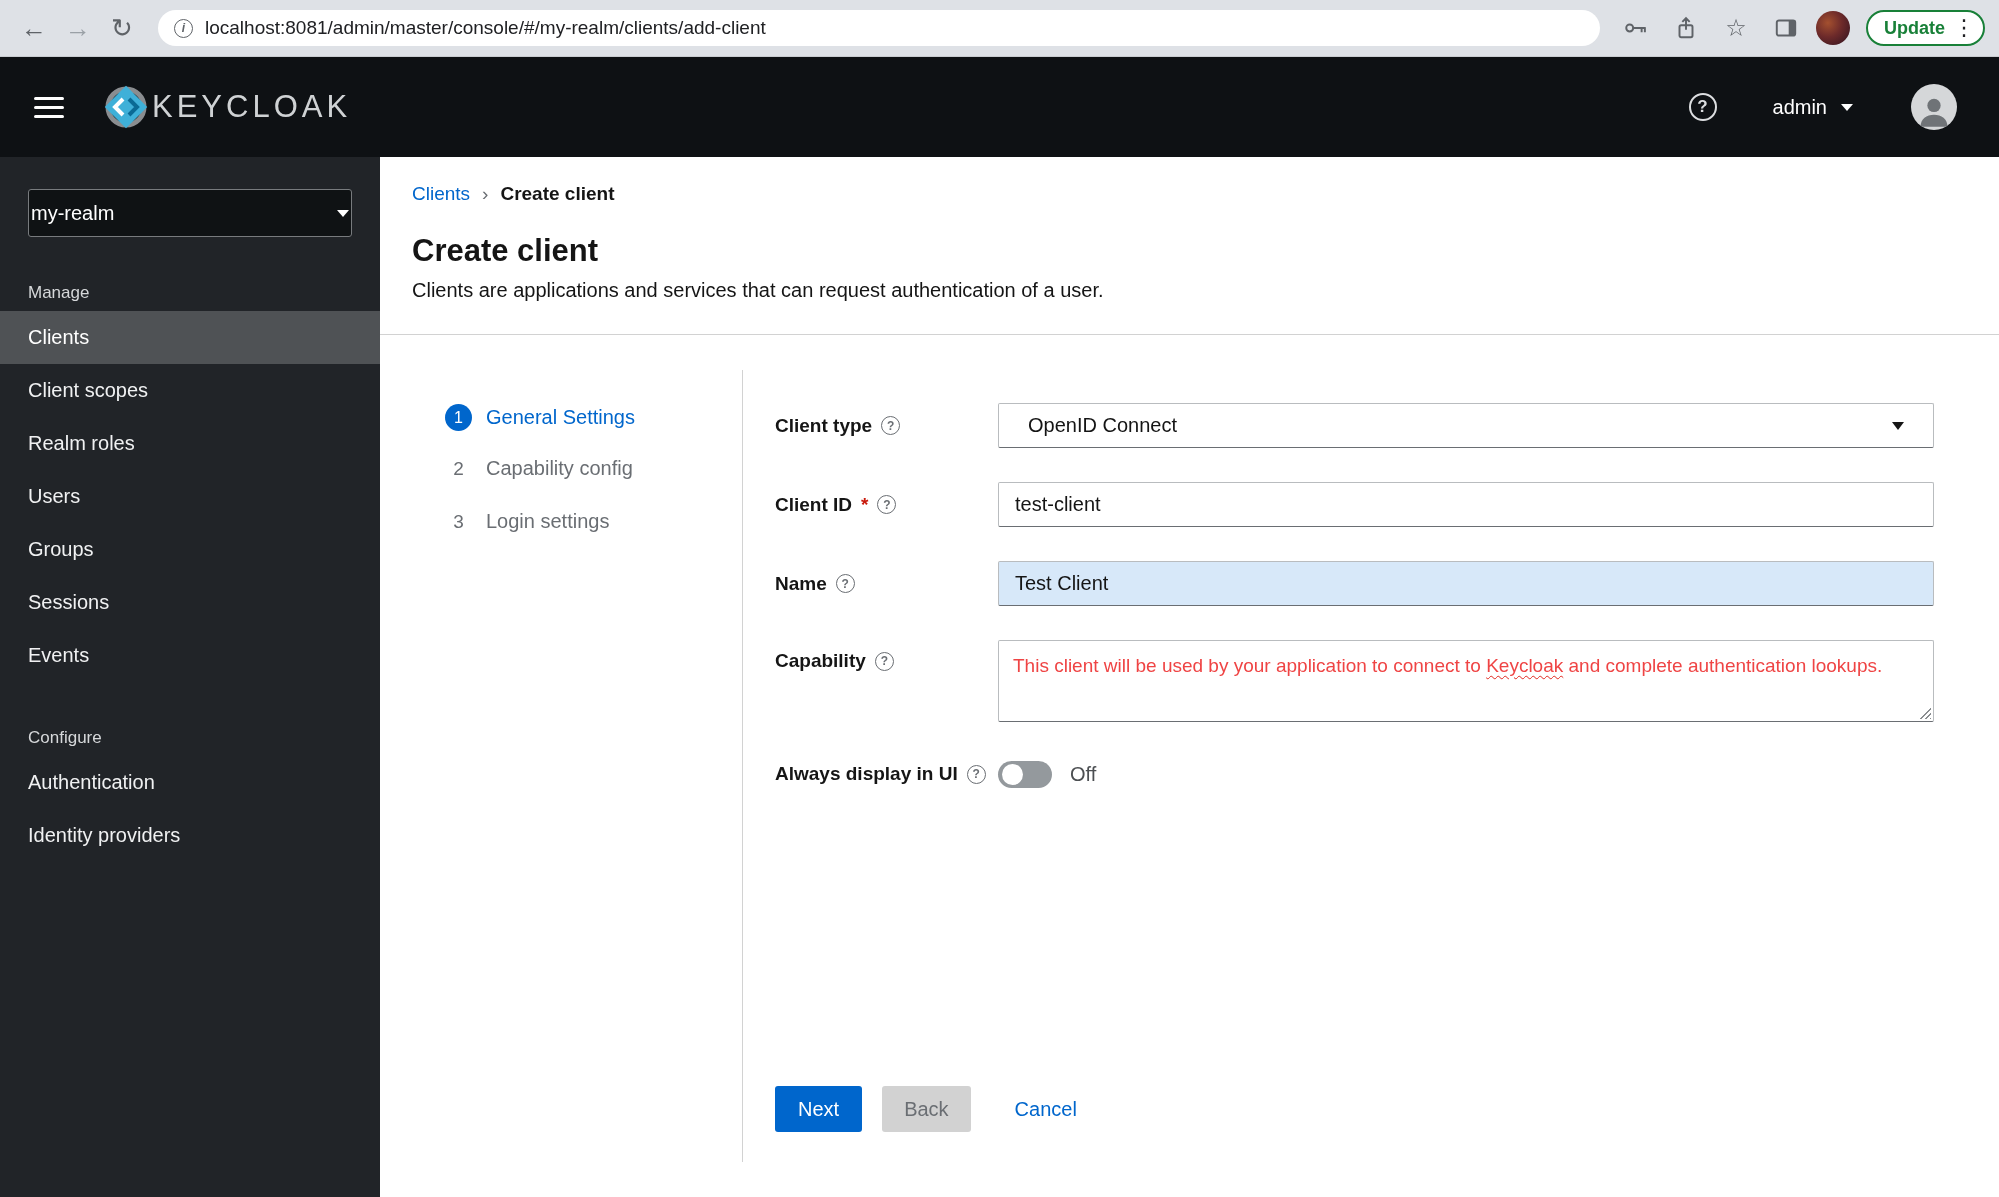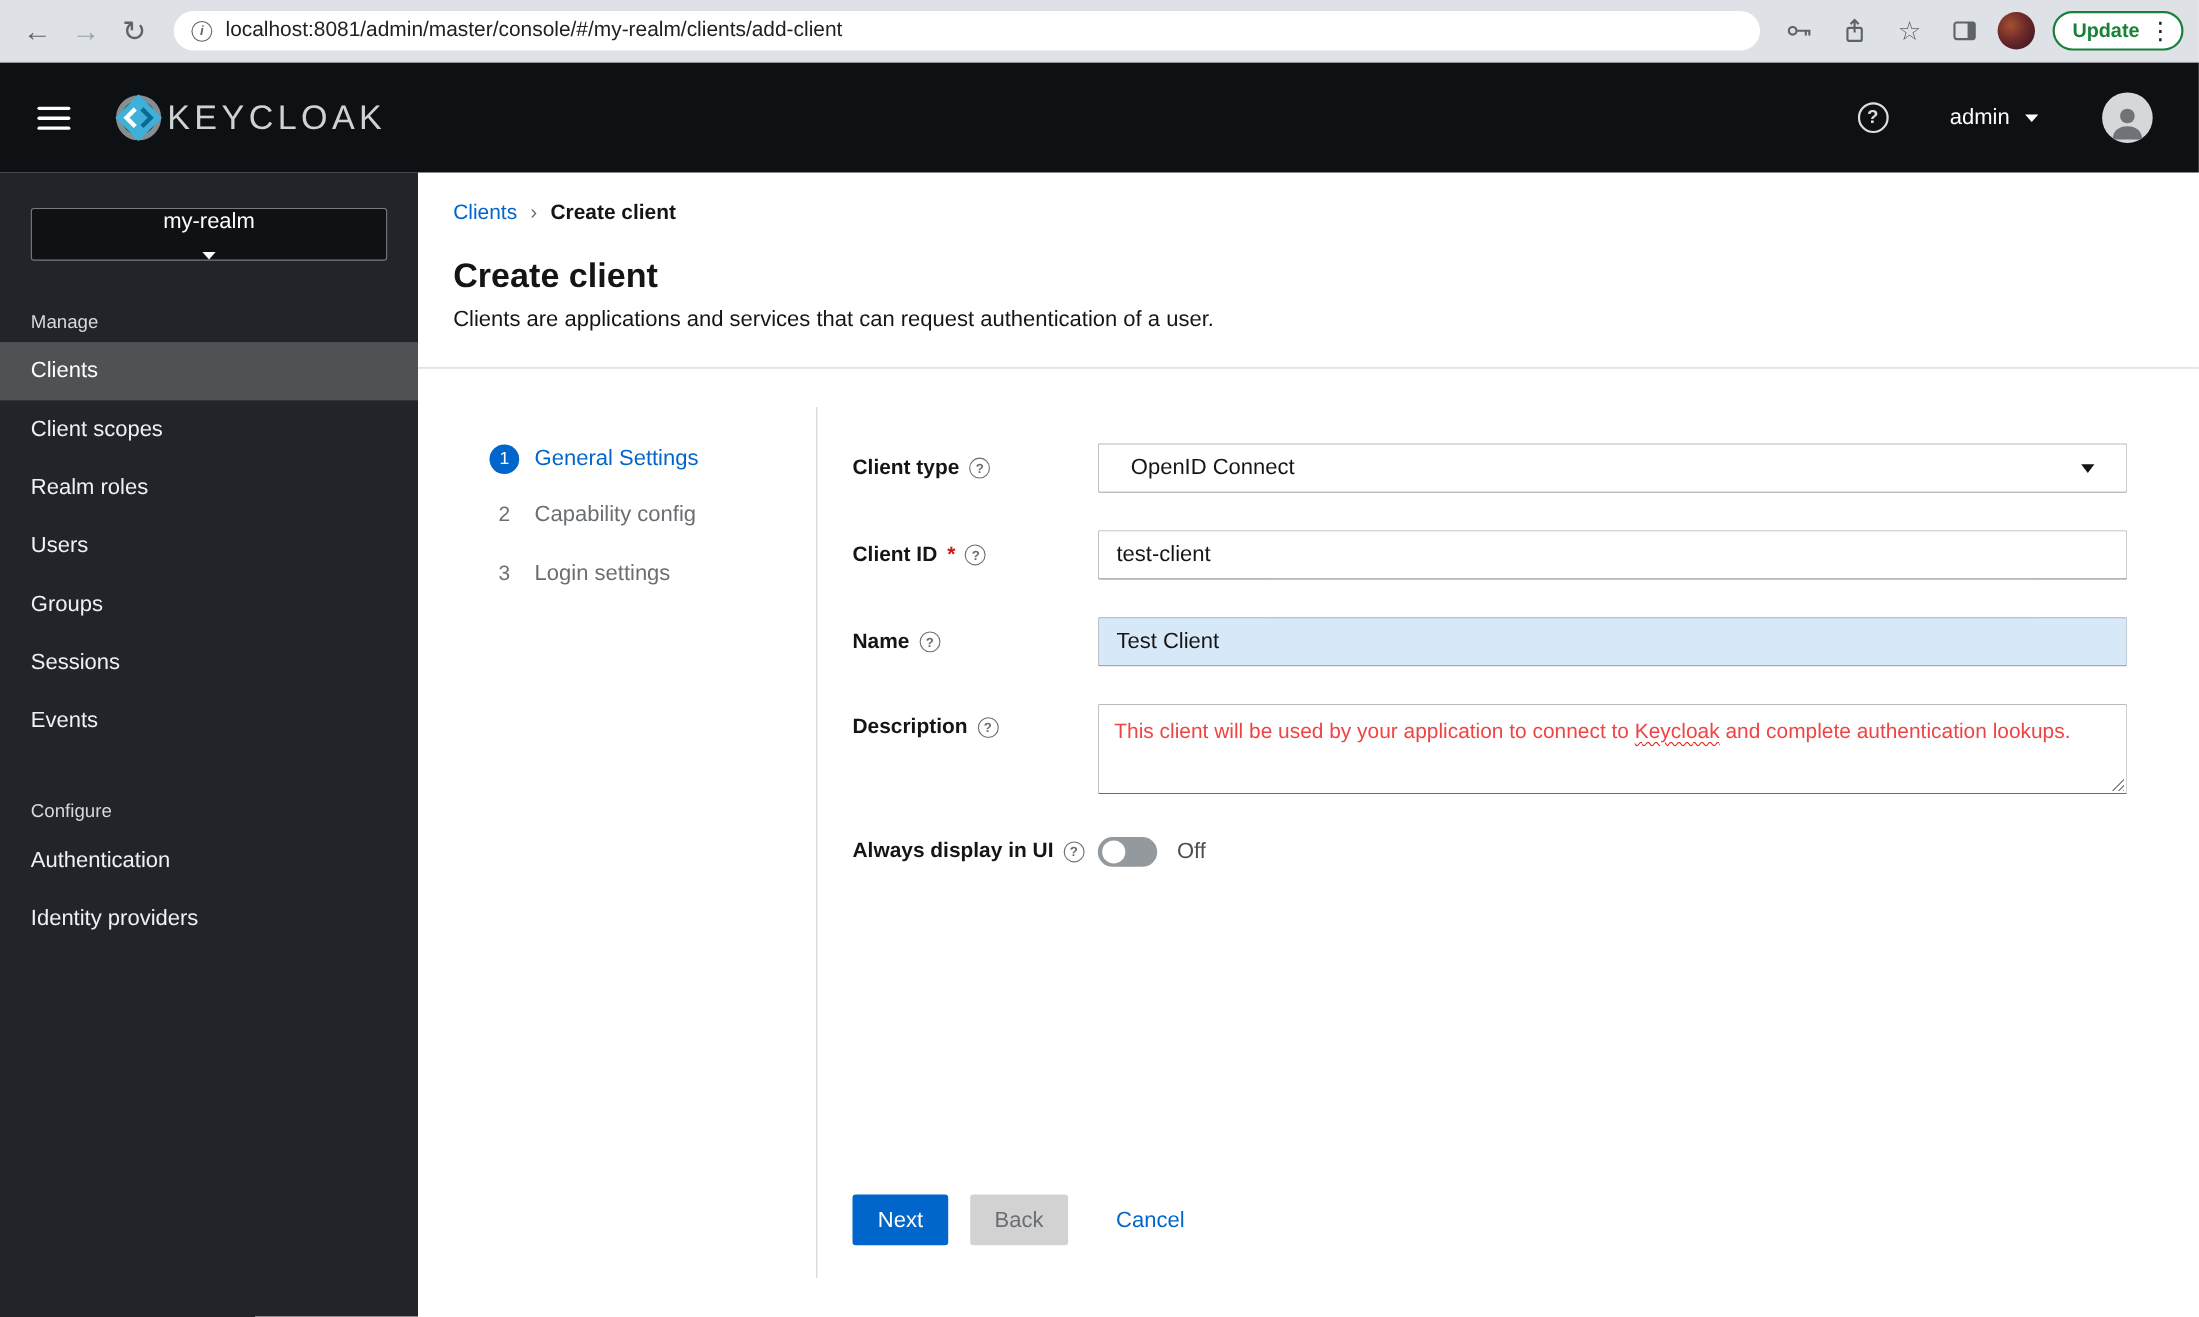--- a/index.html
+++ b/index.html
@@ -46,21 +46,21 @@
   .user-name { color:#fff; font-size:20px; }
   .caret-down { width:0; height:0; border-left:6px solid transparent; border-right:6px solid transparent;
     border-top:7px solid #fff; }
   .kc-avatar { width:46px; height:46px; border-radius:50%; background:#d5d7d9;
     display:flex; align-items:flex-end; justify-content:center; overflow:hidden; cursor:pointer; }
 
   
   .sidebar { position:absolute; top:157px; left:0; width:380px; bottom:0; background:#212428; }
   .realm-select { margin:32px 28px 0 28px; height:48px; background:#0f1214;
     border:1px solid #787b7e; border-radius:3px; display:flex; align-items:center;
-    justify-content:space-between; padding:0 2px; cursor:pointer;flex-direction:column; }
+    justify-content:space-between; padding:0 2px; cursor:pointer; }
   .realm-name { color:#fff; font-size:20px; }
   .realm-caret { width:0; height:0; border-left:6px solid transparent; border-right:6px solid transparent;
     border-top:7px solid #fff; }
   .nav-title { color:#d6d8da; font-size:17px; margin:46px 0 8px 28px; }
   .nav-item { height:53px; line-height:53px; padding-left:28px; color:#f0f1f2; font-size:20px; cursor:pointer; }
   .nav-item.active { background:#4f5255; color:#fff; }
 
   
   .main { position:absolute; top:157px; left:380px; width:1619px; bottom:0; background:#fff; }
   .breadcrumb { position:absolute; top:26px; left:32px; display:flex; align-items:center; gap:12px;
@@ -267,21 +267,21 @@
         <span>Name</span>
         <span class="qicon">?</span>
       </div>
       <div class="ffield">
         <input class="text-input selected" type="text" value="Test Client" style="">
       </div>
     </div>
 
     <div class="frow r4">
       <div class="flabel">
-        <span>Description</span>
+        <span>Capability</span>
         <span class="qicon">?</span>
       </div>
       <div class="ffield">
         <div class="textarea-box">
           <span>This client will be used by your application to connect to </span><span class="misspell">Keycloak</span><span> and complete authentication lookups.</span>
         </div>
       </div>
     </div>
 
     <div class="frow r5">

